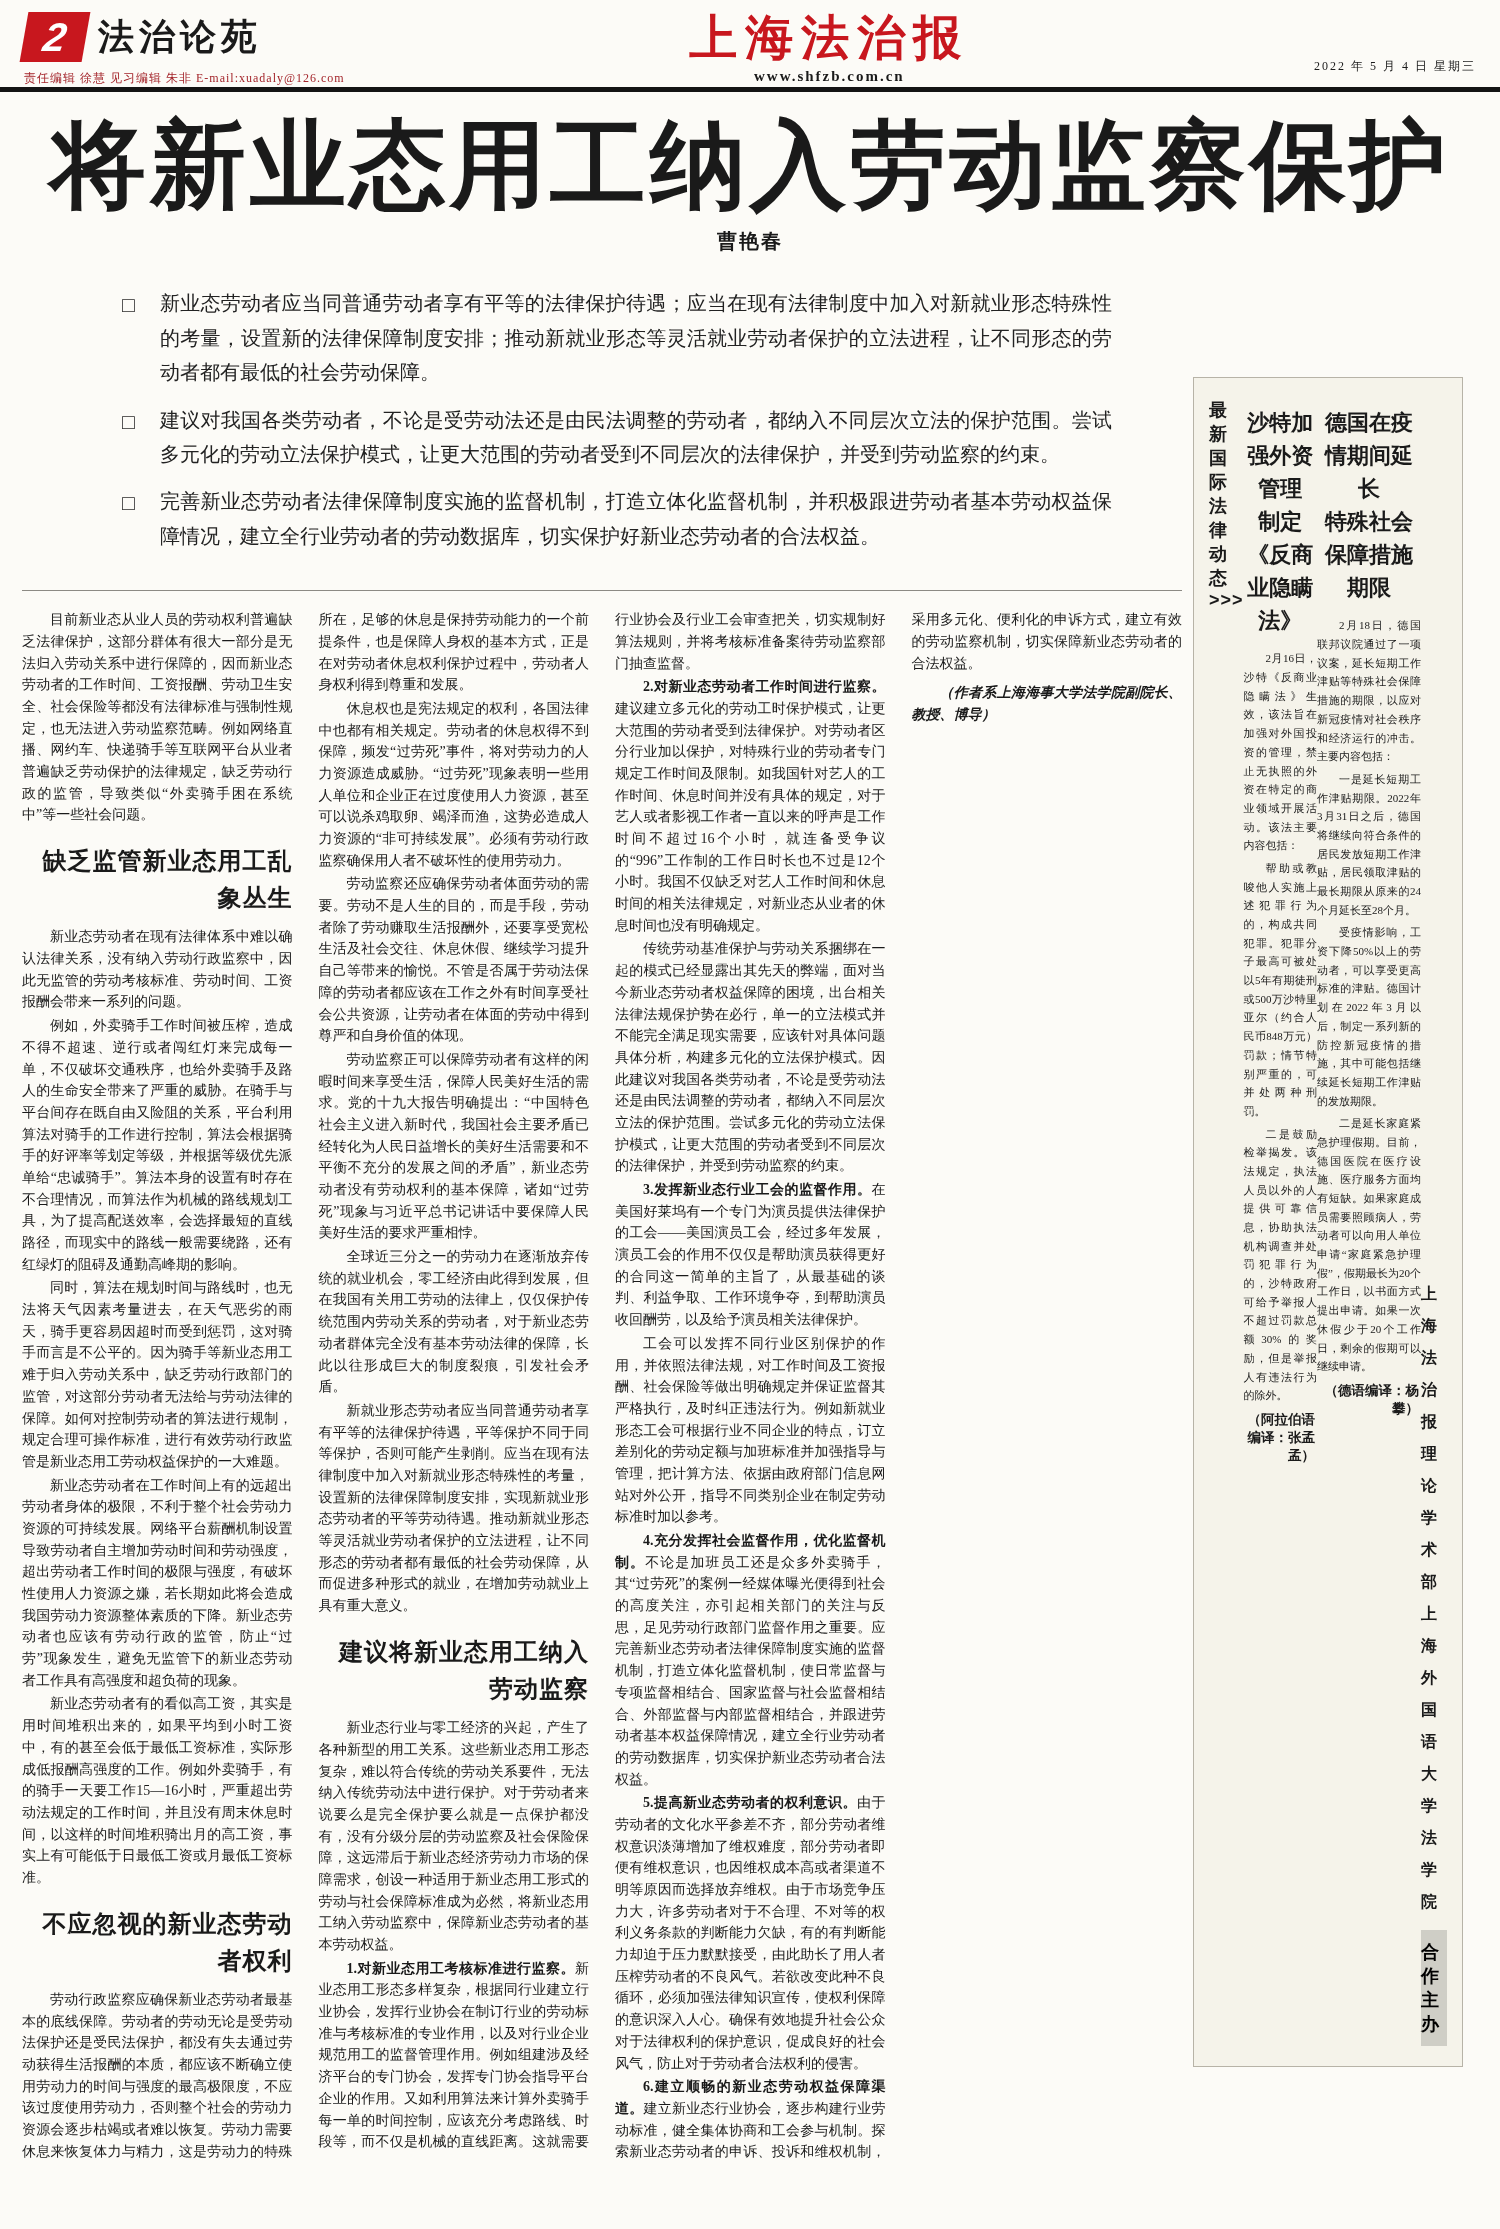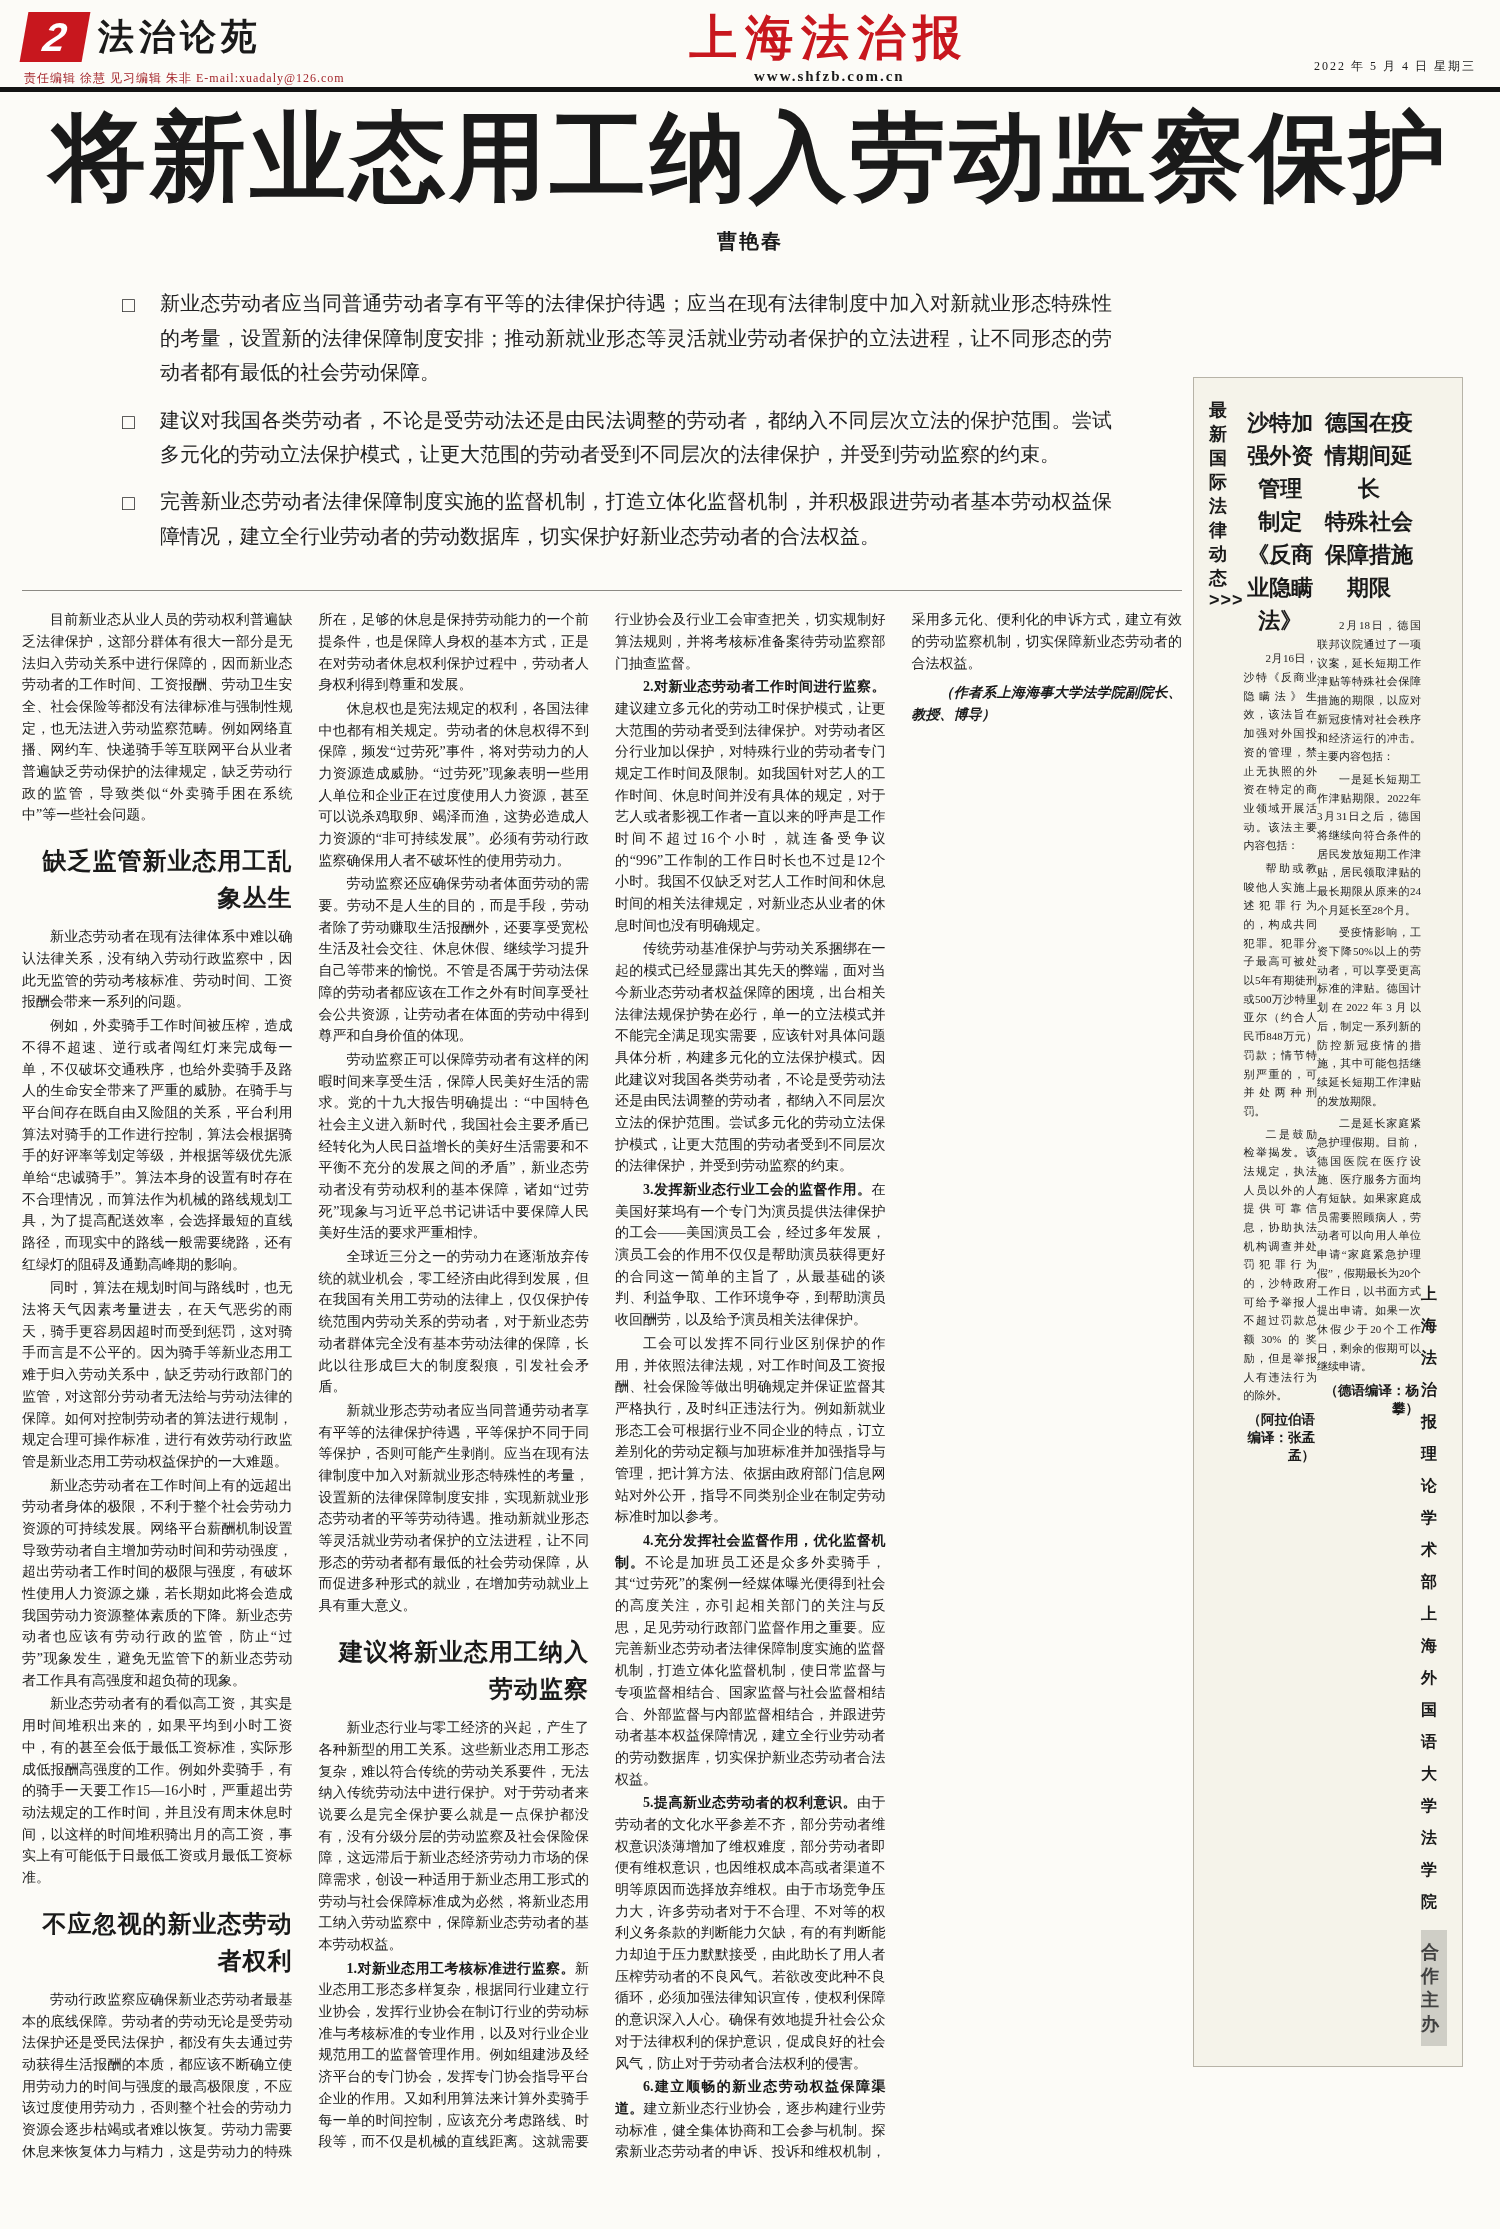--- a/index.html
+++ b/index.html
@@ -25,21 +25,21 @@
   .section-name {
     font-family:"Liberation Sans",sans-serif; font-size:36px; font-weight:900; letter-spacing:5px;
   }
   .editors { font-size:12px; color:#a3242a; margin-top:8px; letter-spacing:1px; }
   .masthead { text-align:center; margin-top:0; }
   .masthead-name { color:#c8171e; font-size:48px; font-weight:900; letter-spacing:8px; line-height:1.1; }
   .masthead-site { font-size:15px; font-weight:bold; letter-spacing:2px; margin-top:3px; }
   .date-line { font-size:12px; margin-top:46px; letter-spacing:2px; }
   
   .headline {
-    text-align:center; font-family:Liberation Mono, monospace;
+    text-align:center; font-family:Liberation Sans, sans-serif;
     font-size:96px; font-weight:900; letter-spacing:4px; line-height:1.15; margin:18px 0 2px;
   }
   .author { text-align:center; font-size:20px; font-weight:bold; margin:8px 0 14px; letter-spacing:2px; }
   
   .main-row { display:flex; gap:11px; padding:0 22px; }
   .left-flow { width:1160px; }
   .summary { padding:4px 70px 24px 96px; border-bottom:1px solid #8c8a84; }
   .summary-item {
     position:relative; font-size:20px; line-height:1.72; text-align:justify;
     margin:13px 0; padding-left:42px; color:#222;
@@ -70,21 +70,21 @@
   }
   .sb-article-title {
     font-family:"Liberation Sans",sans-serif; font-size:22px; font-weight:800;
     text-align:center; line-height:1.5; margin:8px 0 12px; white-space:pre-line;
   }
   .sb-paras p { font-size:11px; line-height:1.7; text-align:justify; text-indent:2em; margin-bottom:4px; }
   .sb-byline { text-align:right; font-size:13.5px; font-weight:600; margin:6px 2px 20px 0; }
   .sb-footer { margin-top:auto; text-align:left; }
   .sb-orgs p { font-size:16px; font-weight:700; line-height:2.0; letter-spacing:1px; }
   .sb-label {
-    margin-top:12px; background:#cfcec6; color:#404040; padding:10px 0;
+    margin-top:12px; background:#cfcec6; color:#000000; padding:10px 0;
     font-family:"Liberation Sans",sans-serif; font-size:18px; font-weight:800; letter-spacing:8px;
   }
 </style>
 </head>
 <body>
 
 <div class="page">
 
   <div class="header">
     <div class="header-left">

